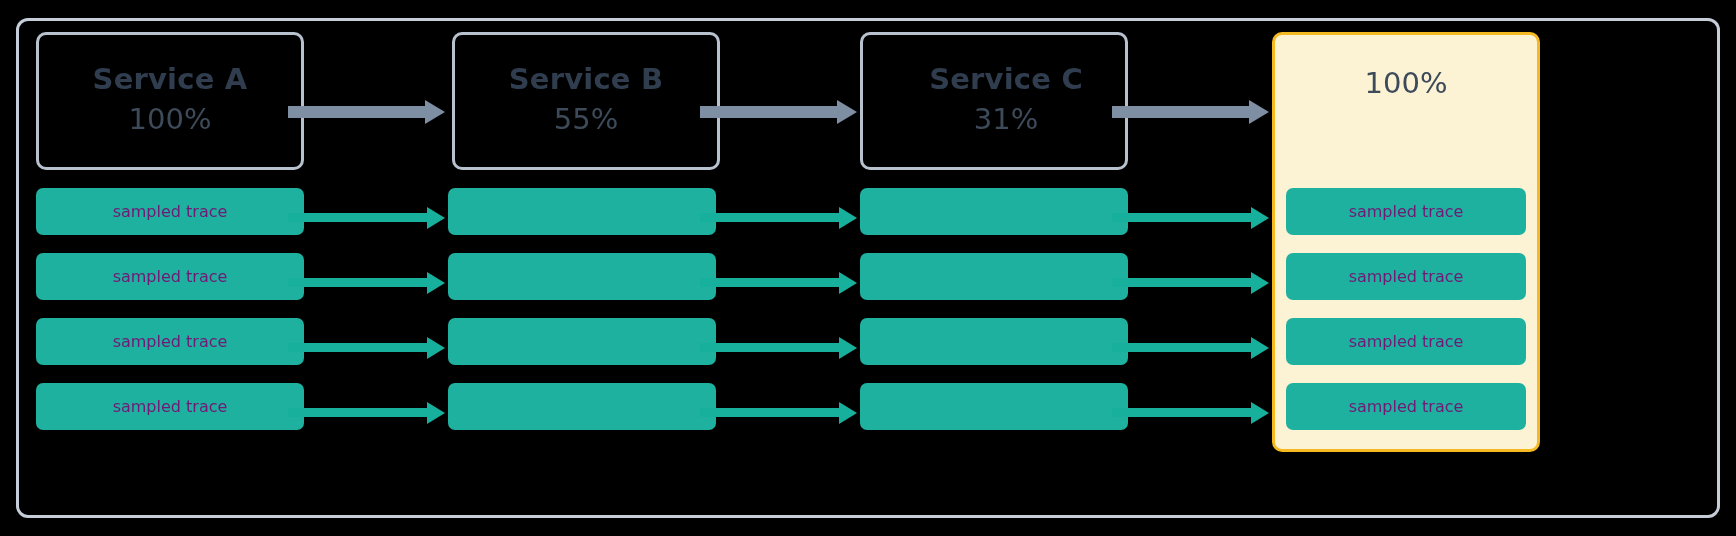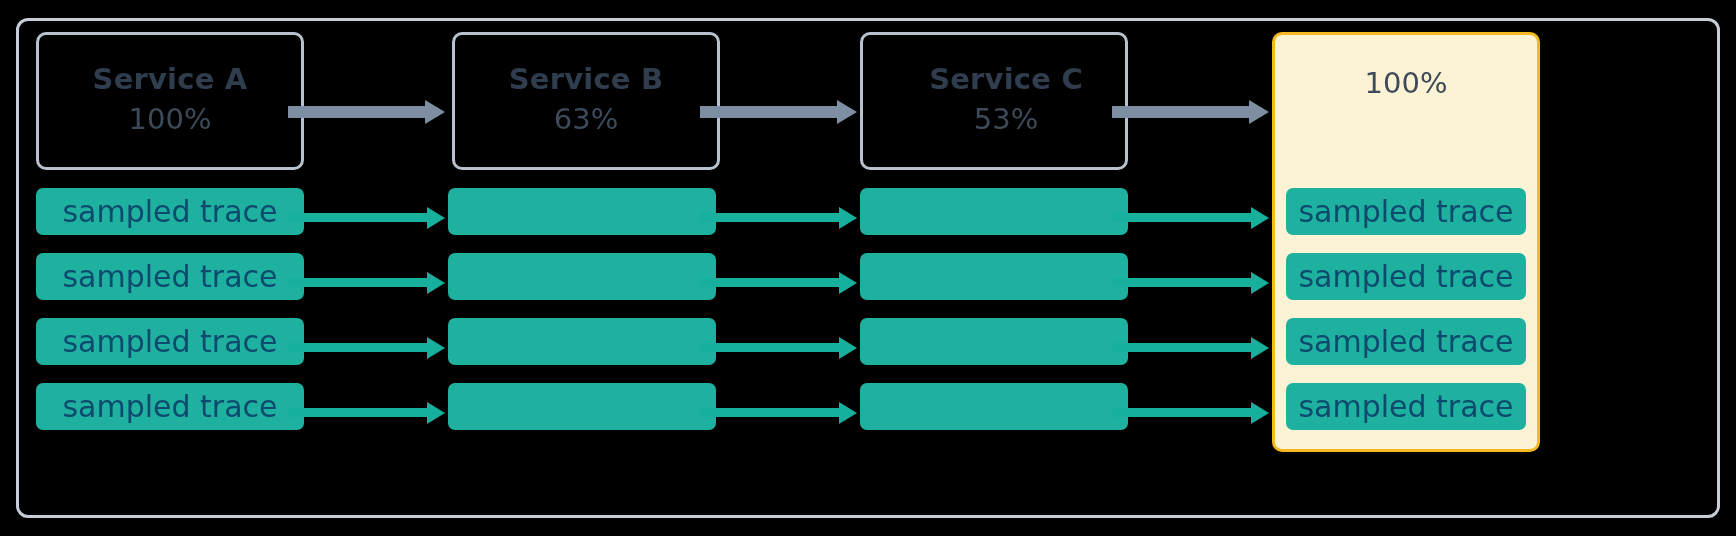--- a/index.html
+++ b/index.html
@@ -101,22 +101,22 @@
   
   .trace-chip {
     position: absolute;
     box-sizing: border-box;
     height: 47px;
     background: #1fb1a0;
     border-radius: 7px;
     display: flex;
     align-items: center;
     justify-content: center;
-    color: #0c4a6e;
-    font-size: 30px;
+    color: #701a75;
+    font-size: 16px;
     font-weight: normal;
     white-space: nowrap;
   }
   .trace-chip.wide  { width: 268px; }
   .trace-chip.inner { width: 240px; }
 
   
   .arrow {
     position: absolute;
     height: 0;
@@ -150,26 +150,26 @@
 
   <div class="outer-frame"></div>
 
   <div class="service-box" style="left:36px;">
     <div class="service-title">Service A</div>
     <div class="service-pct">100%</div>
   </div>
 
   <div class="service-box" style="left:452px;">
     <div class="service-title">Service B</div>
-    <div class="service-pct">63%</div>
+    <div class="service-pct">55%</div>
   </div>
 
   <div class="service-box" style="left:860px;padding-left:24px;">
     <div class="service-title">Service C</div>
-    <div class="service-pct">53%</div>
+    <div class="service-pct">31%</div>
   </div>
 
   <div class="result-box">
     <div class="result-head">
       <div class="result-pct">100%</div>
     </div>
   </div>
 
   <div class="arrow gray" style="left:288px; top:106px; width:157px;">
     <div class="shaft" style="width:137px;"></div>

